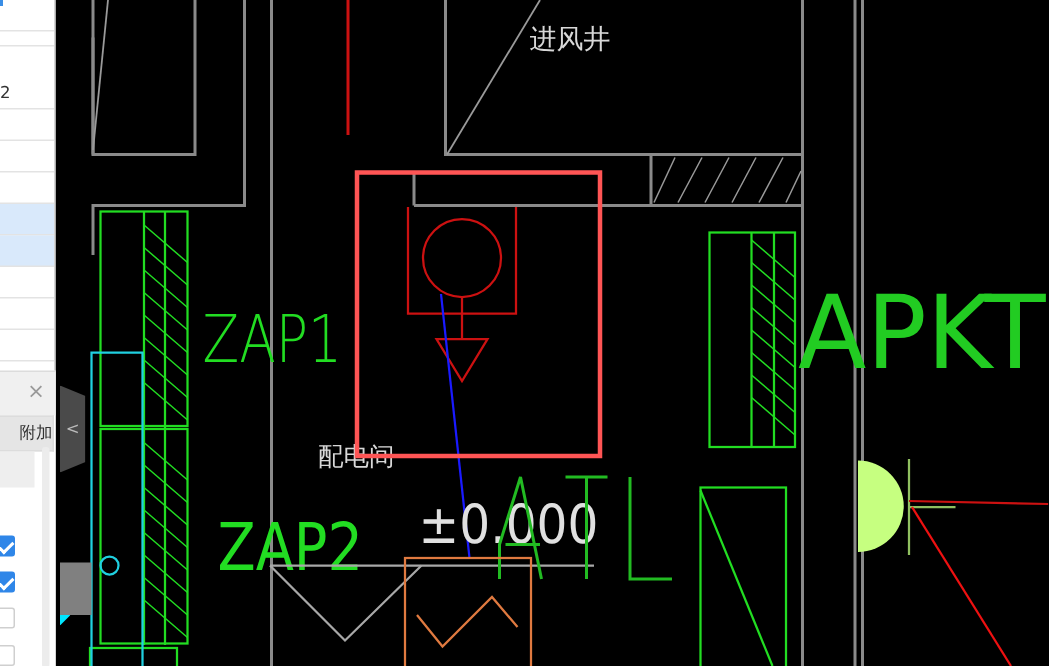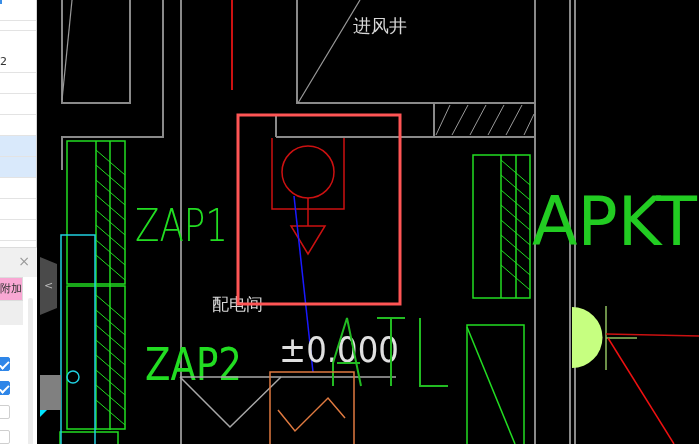--- a/index.html
+++ b/index.html
@@ -10,21 +10,21 @@
   .left-panel { position: absolute; left: 0; top: 0; width: 37px; height: 444px; background: #fff; border-right: 1px solid #d6d6d6; }
   .prop-list { position: absolute; left: 0; top: 0; width: 37px; height: 243px; }
   .prop-row { position: absolute; left: 0; width: 36px; height: 21px; border-bottom: 1px solid #e3e3e3; font-size: 11px; color: #333; line-height: 20px; overflow: hidden; white-space: nowrap; direction: rtl; text-align: left; }
   .prop-row.sel { background: #d9e9fb; }
   .prop-row .t { direction: ltr; display: inline-block; }
   .top-blue { position: absolute; left: 0; top: 0; width: 2px; height: 4px; background: #3a8ee6; }
 
   .dock { position: absolute; left: 0; top: 247px; width: 37px; height: 197px; background: #fff; border-top: 1px solid #dcdcdc; }
   .dock-head { position: absolute; left: 0; top: 0; width: 37px; height: 29px; background: #f0f0f0; }
   .dock-close { position: absolute; left: 17px; top: 6px; width: 14px; height: 14px; color: #999; font-size: 14px; line-height: 14px; text-align: center; cursor: pointer; }
-  .dock-tab { position: absolute; left: 0; top: 29px; width: 23px; height: 24px; background: #f9a8d4; border: 1px solid #dcdcdc; border-left: none; font-size: 11px; color: #333; line-height: 22px; white-space: nowrap; overflow: hidden; direction: rtl; }
+  .dock-tab { position: absolute; left: 0; top: 29px; width: 36px; height: 24px; background: #e5e5e5; border: 1px solid #dcdcdc; border-left: none; font-size: 11px; color: #333; line-height: 22px; white-space: nowrap; overflow: hidden; direction: rtl; }
   .dock-tab .t { direction: ltr; display: inline-block; }
   .dock-sub { position: absolute; left: 0; top: 53px; width: 23px; height: 24px; background: #eee; }
   .dock-scroll { position: absolute; left: 28px; top: 50px; width: 5px; height: 147px; background: #ececec; border-radius: 2px; }
   .chk { position: absolute; left: -4px; width: 14px; height: 14px; border-radius: 2px; border: 1px solid #cfcfcf; background: #fff; }
   .chk.on { background: #2f86e8; border-color: #2f86e8; }
   .chk.on::after { content: ""; position: absolute; left: 4px; top: 1px; width: 4px; height: 8px; border: solid #fff; border-width: 0 2px 2px 0; transform: rotate(45deg); }
 
   
   .collapse { position: absolute; left: 40px; top: 257px; width: 17px; height: 58px; background: #4a4a4a; clip-path: polygon(0 0, 100% 12%, 100% 88%, 0 100%); color: #bbb; font-size: 11px; line-height: 58px; text-align: center; cursor: pointer; }
   .gray-block { position: absolute; left: 40px; top: 375px; width: 21px; height: 35px; background: #808080; }

